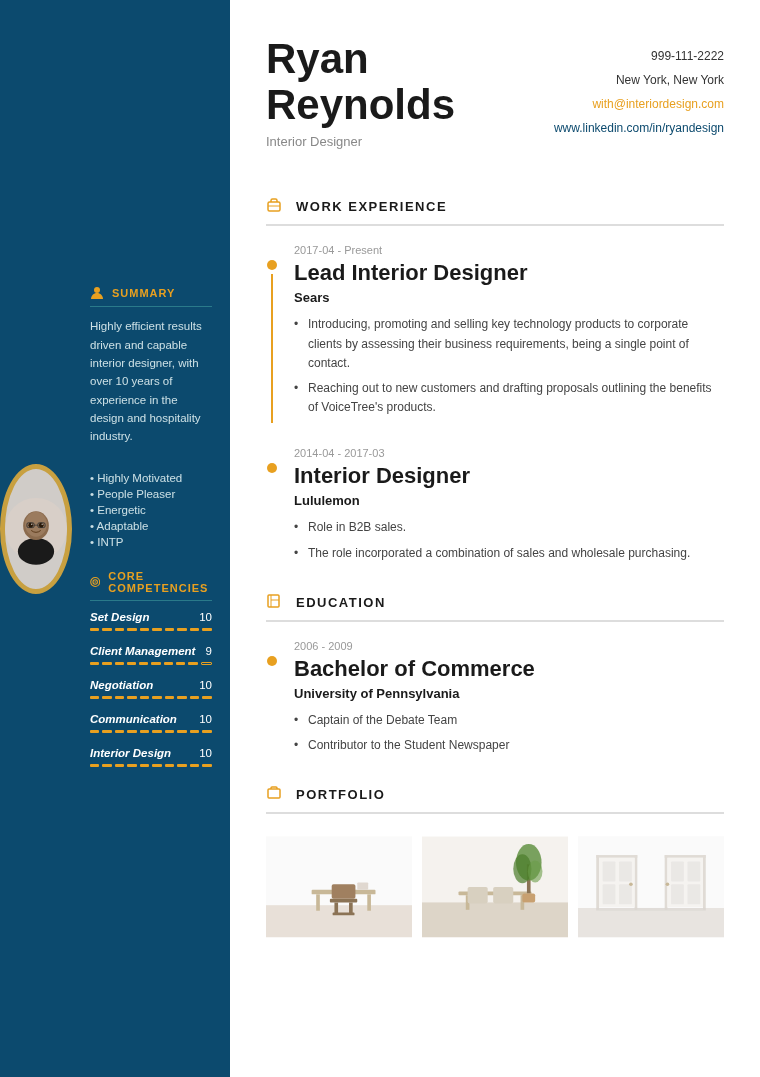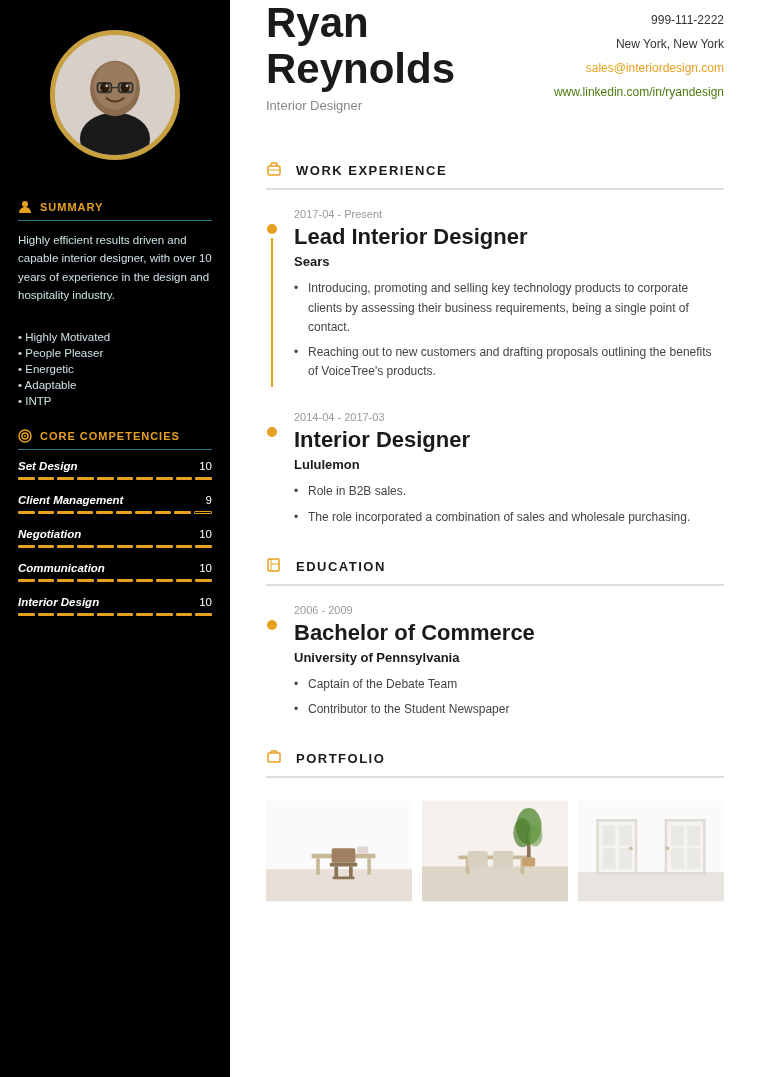--- a/index.html
+++ b/index.html
@@ -14,24 +14,24 @@
       width: 760px;
       min-height: 1077px;
       display: flex;
       background: white;
     }
 
     
     .sidebar {
       width: 230px;
       min-width: 230px;
-      background: #000000;
+      background: #0c4a6e;
       color: white;
       display: flex;
-      flex-direction: column;
+      flex-direction: row;
       align-items: center;
       padding-bottom: 30px;
     }
     .avatar-container {
       margin-top: 30px;
       margin-bottom: 20px;
       width: 130px;
       height: 130px;
       border-radius: 50%;
       border: 5px solid #c8a040;
@@ -127,20 +127,21 @@
     .main {
       flex: 1;
       padding: 0 36px 40px 36px;
     }
 
     
     .main-header {
       display: flex;
       justify-content: space-between;
       align-items: flex-start;
+      padding-top: 36px;
       padding-bottom: 24px;
       border-bottom: none;
     }
     .name-block {}
     .name-title {
       font-size: 42px;
       font-weight: 900;
       color: #1a1a1a;
       line-height: 1.1;
     }
@@ -443,22 +444,22 @@
       <div class="name-block">
         <div class="name-title">
           <span>Ryan</span><br>
           <span>Reynolds</span>
         </div>
         <div class="job-title">Interior Designer</div>
       </div>
       <div class="contact-block">
         <div>999-111-2222</div>
         <div>New York, New York</div>
-        <div><a href="#" style="color:#e8a020;">sales@interiordesign.com</a></div>
-        <div><a href="#" style="color:#4d7c0f;margin-top:22px;">www.linkedin.com/in/ryandesign</a></div>
+        <div><a href="#" style="color:#e8a020;">with@interiordesign.com</a></div>
+        <div><a href="#" style="color:#0c4a6e;margin-top:22px;">www.linkedin.com/in/ryandesign</a></div>
       </div>
     </header>
 
     <section class="main-section">
       <div class="main-section-header">
         <span class="main-section-icon">
           <svg width="16" height="16" viewBox="0 0 16 16" fill="#e8a020" xmlns="http://www.w3.org/2000/svg">
             <rect x="2" y="5" width="12" height="9" rx="1.5" fill="none" stroke="#e8a020" stroke-width="1.5"></rect>
             <path d="M5 5V3.5A1.5 1.5 0 0 1 6.5 2h3A1.5 1.5 0 0 1 11 3.5V5" stroke="#e8a020" stroke-width="1.5" fill="none"></path>
             <line x1="2" y1="9" x2="14" y2="9" stroke="#e8a020" stroke-width="1"></line>

